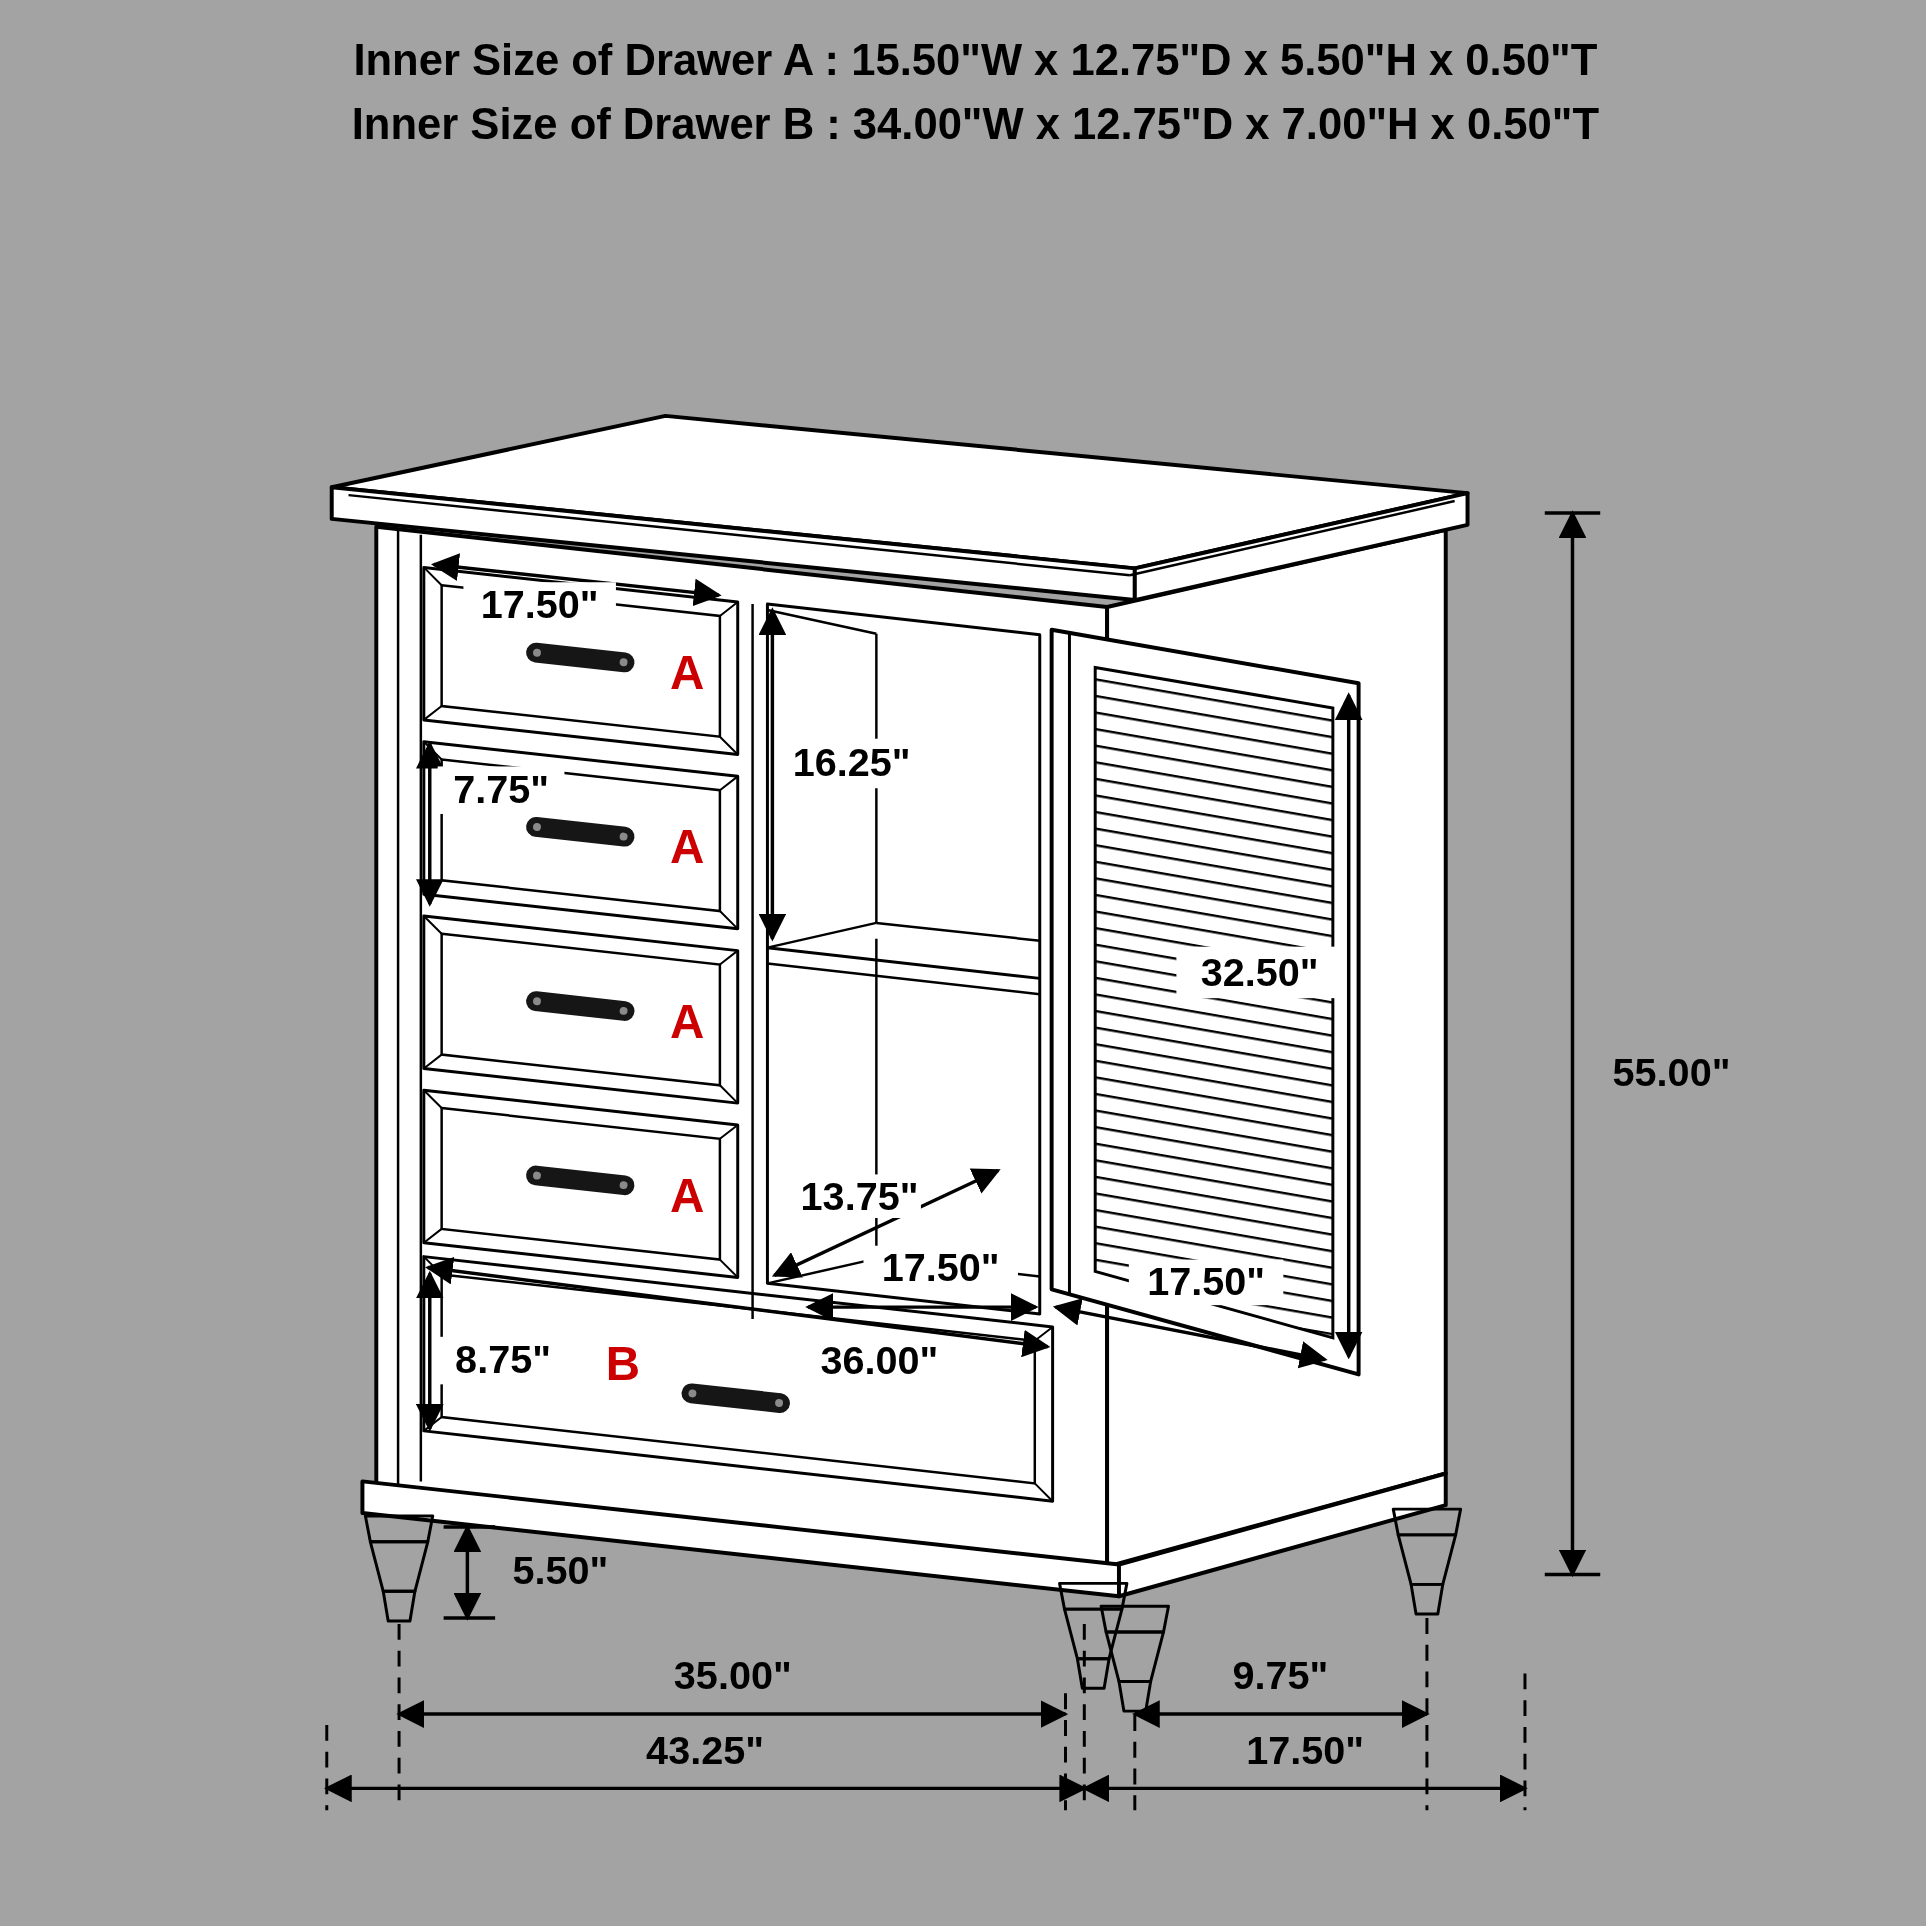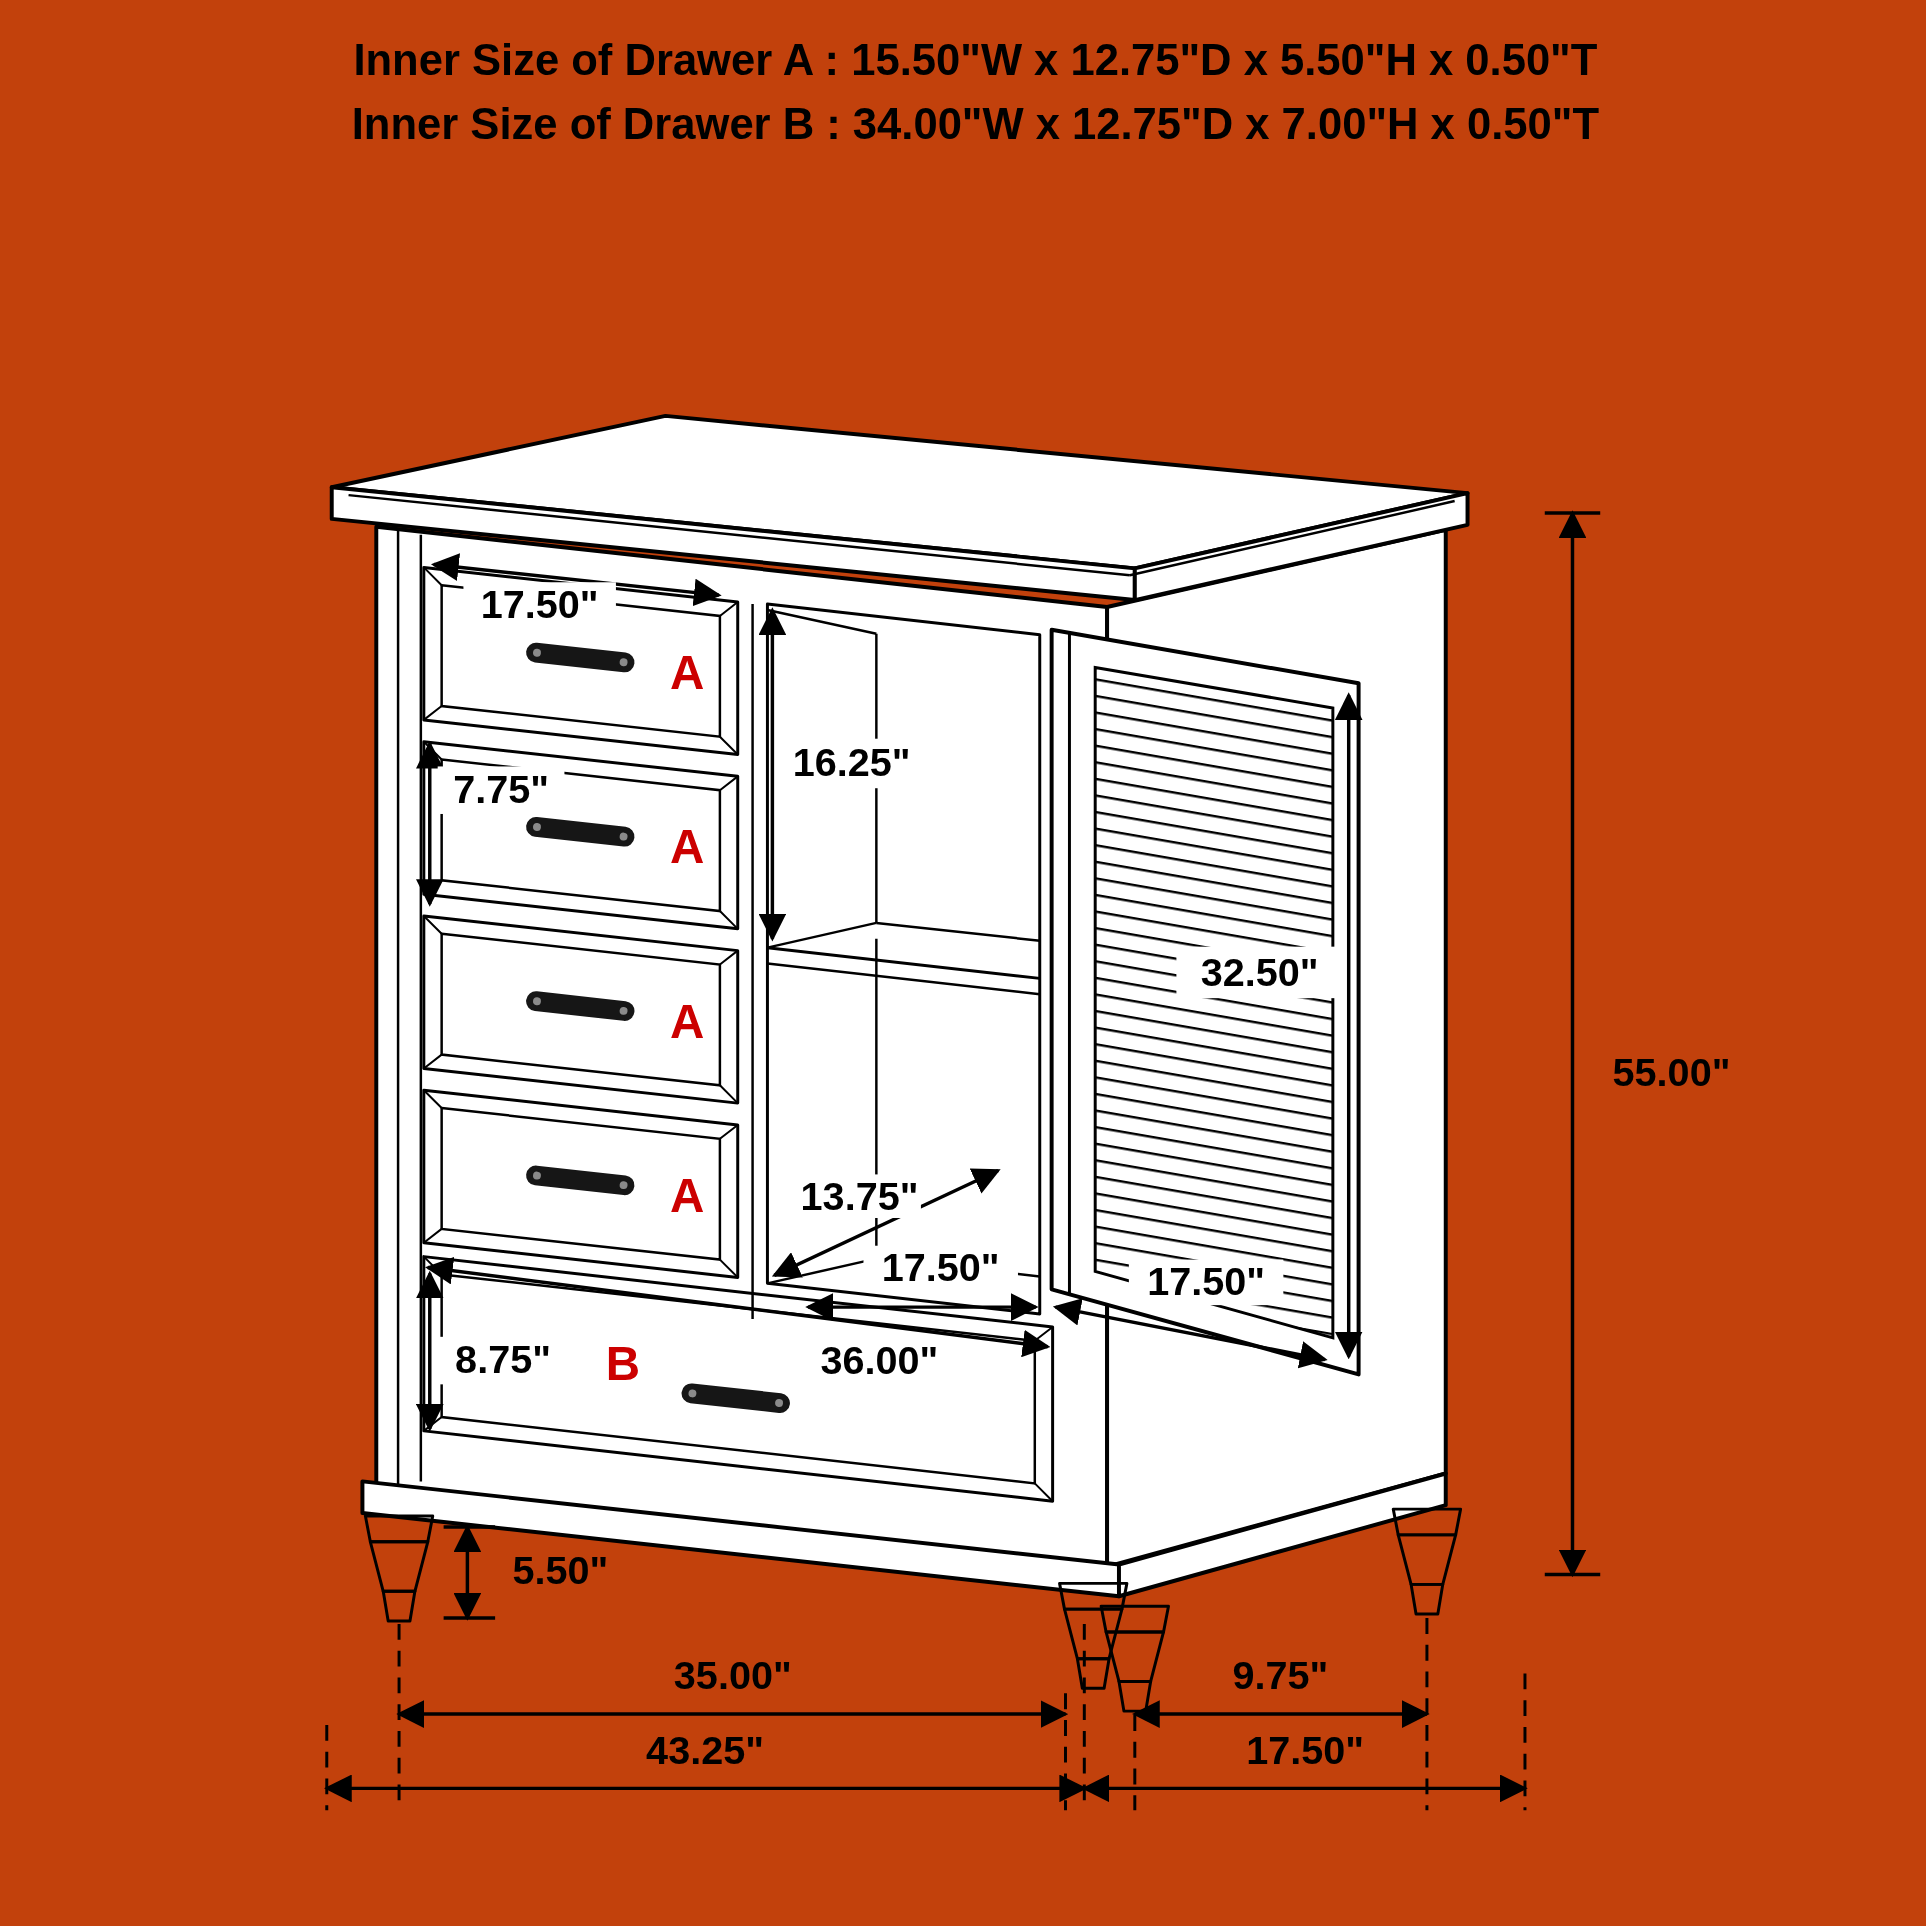--- a/index.html
+++ b/index.html
@@ -1,16 +1,16 @@
 <!DOCTYPE html>
 <html><head>
 <meta charset="utf-8">
 <style>
   html,body { margin:0; padding:0; background:#ffffff; }
-  .page { width:1927px; height:1927px; background:#c2410c; position:relative; overflow:hidden; }
+  .page { width:1927px; height:1927px; background:#a3a3a3; position:relative; overflow:hidden; }
   svg { display:block; }
   .face  { fill:#ffffff; stroke:#000; stroke-width:4; stroke-linejoin:round; }
   .l3    { stroke:#000; stroke-width:3; fill:none; stroke-linejoin:round; }
   .l25   { stroke:#000; stroke-width:2.5; fill:none; }
   .l2    { stroke:#000; stroke-width:2; fill:none; }
   .dim   { stroke:#000; stroke-width:3.5; fill:none; }
   .dash  { stroke:#000; stroke-width:3; stroke-dasharray:16 11; fill:none; }
   .bg    { fill:#ffffff; }
   .lbl   { font-family:"Liberation Sans", sans-serif; font-weight:bold; font-size:40px; fill:#000; text-anchor:middle; }
   .hdr   { font-family:"Liberation Sans", sans-serif; font-weight:bold; font-size:44px; fill:#000; text-anchor:middle; }

